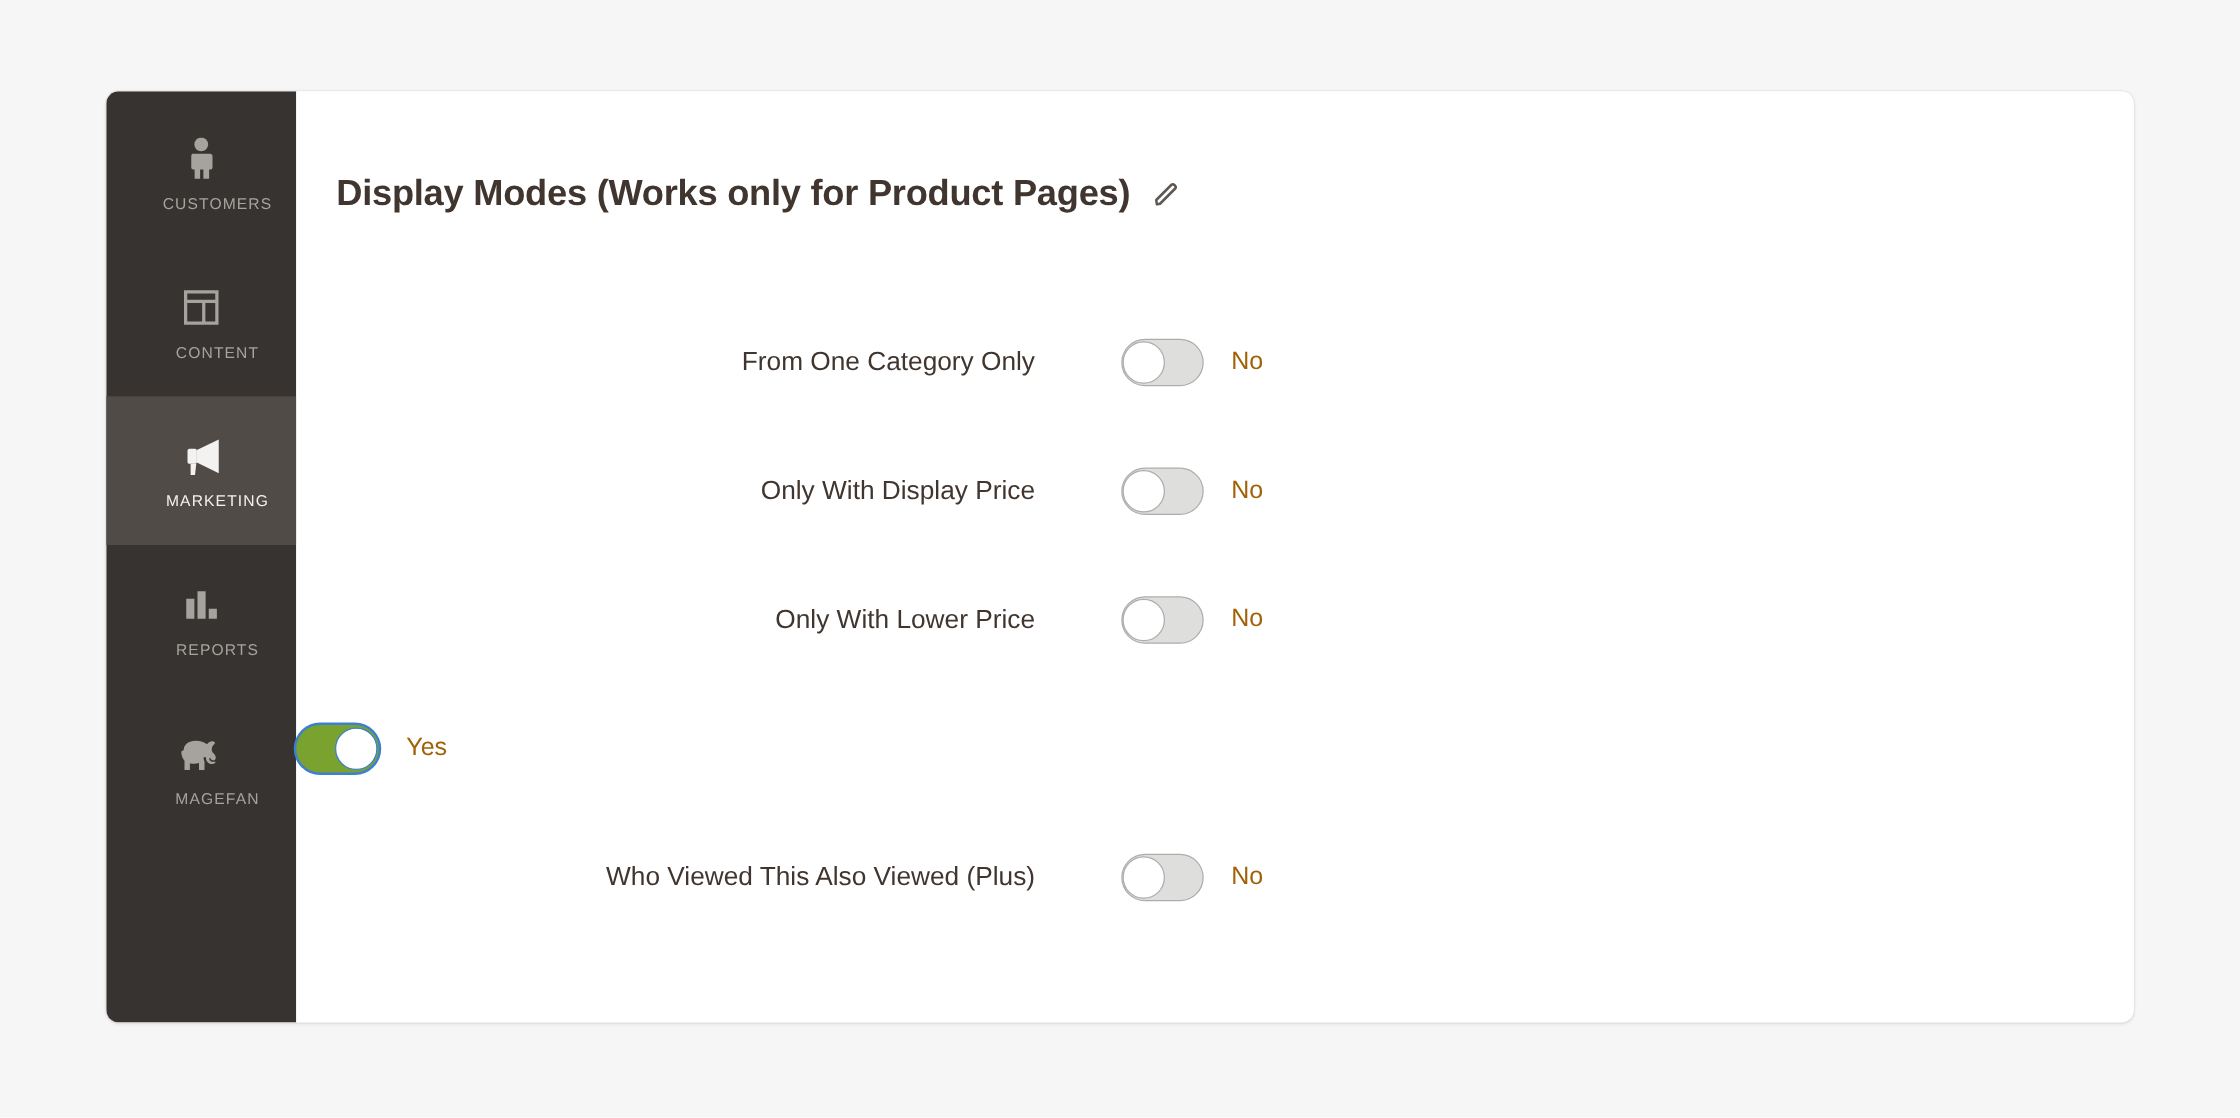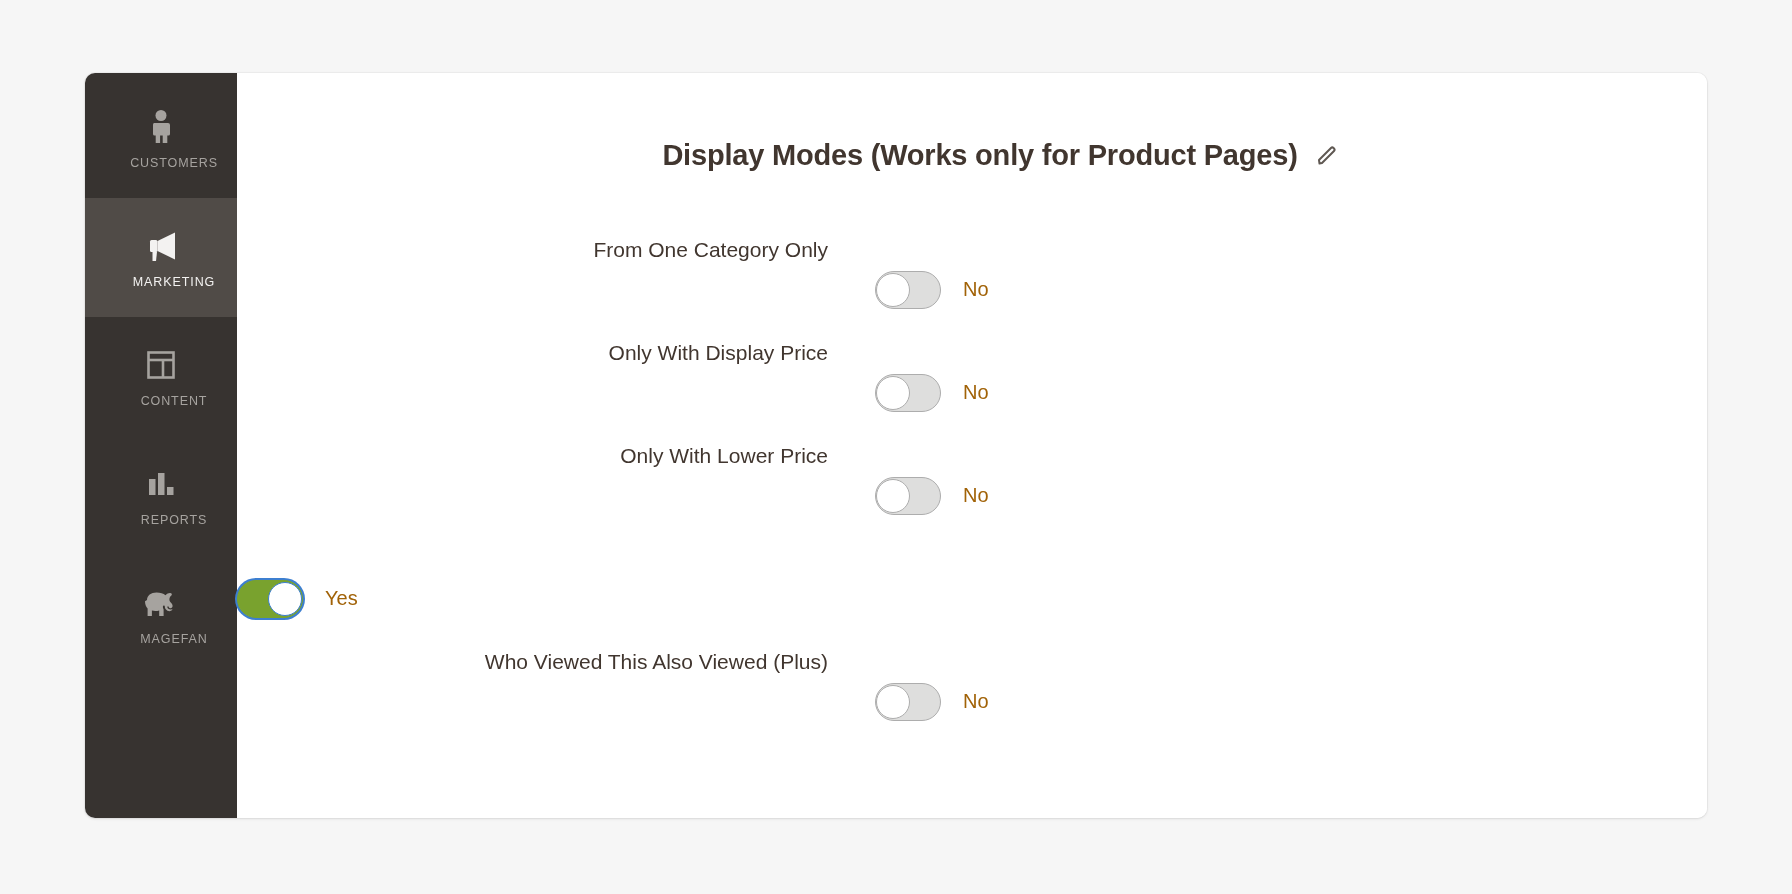--- a/index.html
+++ b/index.html
@@ -88,23 +88,22 @@
     flex: 1 1 auto;
     background: #ffffff;
     position: relative;
     padding: 0;
   }
 
   .section-header {
     display: flex;
     align-items: center;
     gap: 16px;
-    margin-left: 58px;
+    margin-left: 32px;
     margin-top: 42px;
-    justify-content: center;
   }
   .section-title {
     font-size: 29px;
     font-weight: bold;
     color: #41362f;
     letter-spacing: -0.2px;
     font-family: "Liberation Sans", sans-serif;
     white-space: nowrap;
   }
   .edit-pencil {
@@ -116,21 +115,23 @@
     align-items: center;
     justify-content: center;
   }
 
   
   .fields {
     margin-top: 42px;
   }
   .field-row {
     display: flex;
+    align-items: center;
     height: 103px;
+    gap: 22px;
   }
   .field-label {
     width: 638px;
     flex: 0 0 638px;
     text-align: right;
     padding-right: 47px;
     box-sizing: border-box;
     font-size: 21px;
     color: #41362f;
     font-family: "Liberation Sans", sans-serif;
@@ -193,40 +194,40 @@
     <div class="nav-item first">
       <span class="nav-icon">
         <svg width="28" height="34" viewBox="0 0 28 34" fill="currentColor">
           <circle cx="14" cy="5.5" r="5.5"></circle>
           <path d="M7 13h14a2 2 0 0 1 2 2v9a1.6 1.6 0 0 1-1.6 1.6h-1.1V33h-4.6V25.6h-2.6V33H8.7V25.6H7.6A1.6 1.6 0 0 1 6 24v-9a2 2 0 0 1 1-2z"></path>
         </svg>
       </span>
       <span class="nav-label">CUSTOMERS</span>
     </div>
 
+    <div class="nav-item">
+      <span class="nav-icon">
+        <svg width="30" height="30" viewBox="0 0 30 30" fill="none" stroke="currentColor" stroke-width="2.6">
+          <rect x="2.5" y="2.5" width="25" height="25"></rect>
+          <line x1="2.5" y1="10" x2="27.5" y2="10"></line>
+          <line x1="17" y1="10" x2="17" y2="27.5"></line>
+        </svg>
+      </span>
+      <span class="nav-label">CONTENT</span>
+    </div>
+
     <div class="nav-item active">
       <span class="nav-icon">
         <svg width="34" height="32" viewBox="0 0 34 32" fill="currentColor">
           <path d="M31 2.5 L13.5 11 L13.5 21 L31 29.5 Z"></path>
           <rect x="6" y="10" width="7.5" height="12" rx="1.5"></rect>
           <path d="M8.5 22 L13 22 L12 31 L8.5 31 Z"></path>
         </svg>
       </span>
       <span class="nav-label">MARKETING</span>
-    </div>
-
-    <div class="nav-item">
-      <span class="nav-icon">
-        <svg width="30" height="30" viewBox="0 0 30 30" fill="none" stroke="currentColor" stroke-width="2.6">
-          <rect x="2.5" y="2.5" width="25" height="25"></rect>
-          <line x1="2.5" y1="10" x2="27.5" y2="10"></line>
-          <line x1="17" y1="10" x2="17" y2="27.5"></line>
-        </svg>
-      </span>
-      <span class="nav-label">CONTENT</span>
     </div>
 
     <div class="nav-item">
       <span class="nav-icon">
         <svg width="30" height="30" viewBox="0 0 30 30" fill="currentColor">
           <rect x="3" y="10" width="6.5" height="16"></rect>
           <rect x="12" y="4" width="6.5" height="22"></rect>
           <rect x="21" y="18" width="6.5" height="8"></rect>
         </svg>
       </span>

